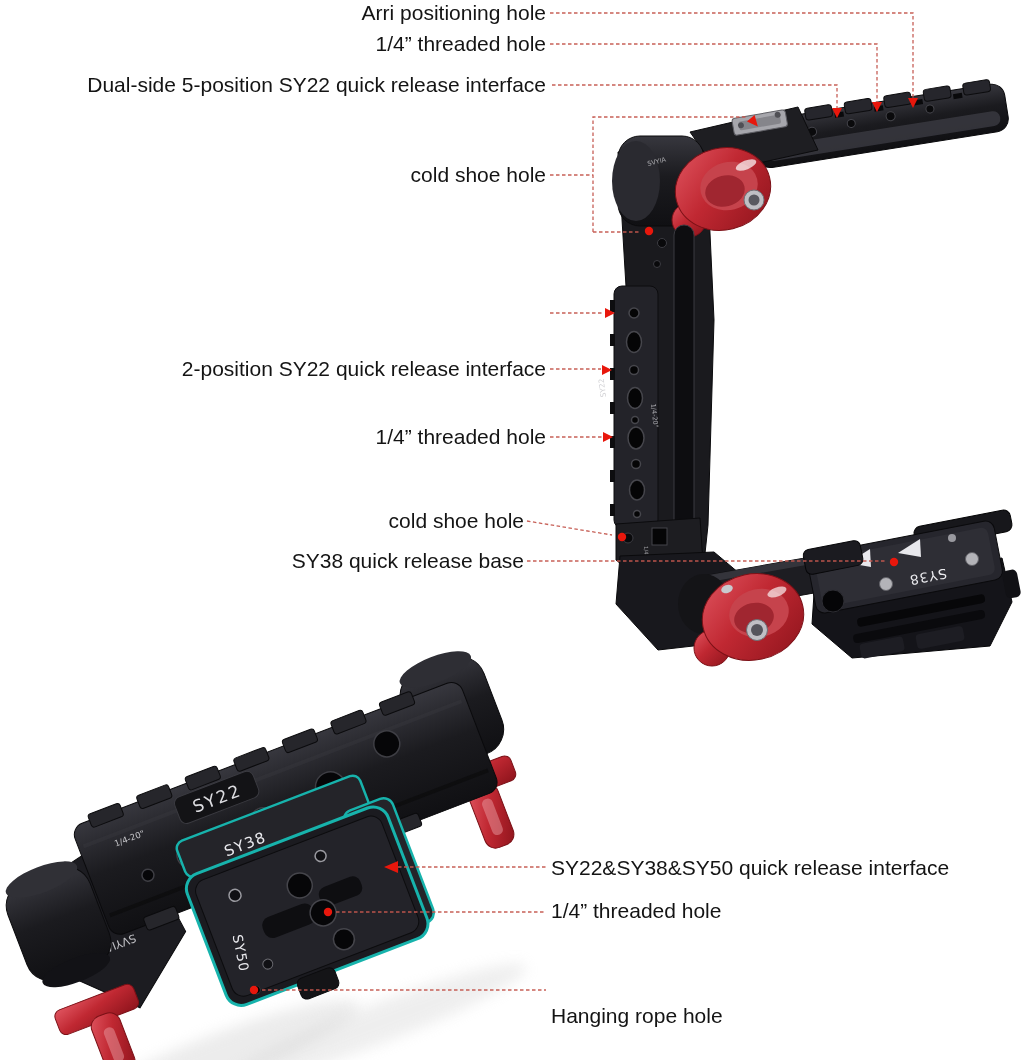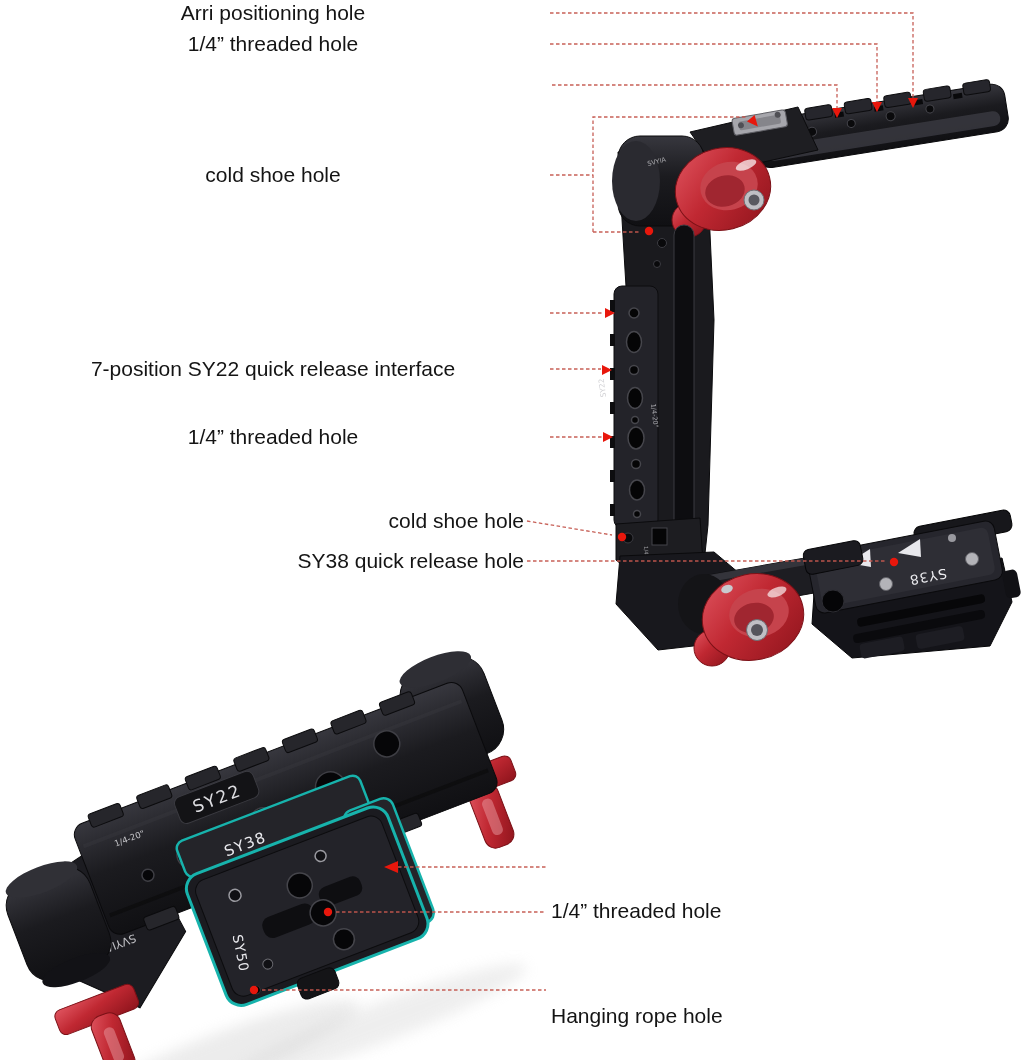--- a/index.html
+++ b/index.html
@@ -1,20 +1,20 @@
 <!DOCTYPE html>
 <html><head>
 <meta charset="utf-8">
 <style>
   html,body{margin:0;padding:0;background:#fff;}
   .canvas{position:relative;width:1024px;height:1060px;background:#ffffff;overflow:hidden;
           font-family:"Liberation Sans",sans-serif;}
   .art{position:absolute;left:0;top:0;}
   .cap{position:absolute;font-size:21px;line-height:24px;color:#141414;white-space:nowrap;}
-  .cap.r{left:0;text-align:center;width:546px;}
+  .cap.r{left:0;text-align:right;width:546px;}
   .cap.r2{left:0;text-align:right;width:524px;}
   .cap.l{left:551px;text-align:left;}
 </style>
 </head>
 <body>
 
 <div class="canvas">
 
 <svg class="art" width="1024" height="1060" viewBox="0 0 1024 1060" font-family="DejaVu Sans, sans-serif">
   <defs>
@@ -274,21 +274,23 @@
     <circle cx="622" cy="537" r="4.2"></circle>
     <circle cx="894" cy="562" r="4.2"></circle>
     <polygon points="398,861 398,873 384,867"></polygon>
     <circle cx="328" cy="912" r="4.2"></circle>
     <circle cx="254" cy="990" r="4.2"></circle>
   </g>
 </svg>
 
 <div class="cap r" style="top:1px">Arri positioning hole</div>
 <div class="cap r" style="top:32px">1/4” threaded hole</div>
+<div class="cap r" style="top:73px">Dual-side 5-position SY22 quick release interface</div>
 <div class="cap r" style="top:163px">cold shoe hole</div>
-<div class="cap r" style="top:357px">7-position SY22 quick release interface</div>
+<div class="cap r" style="top:357px">2-position SY22 quick release interface</div>
 <div class="cap r" style="top:425px">1/4” threaded hole</div>
 <div class="cap r2" style="top:509px">cold shoe hole</div>
-<div class="cap r2" style="top:549px">SY38 quick release hole</div>
+<div class="cap r2" style="top:549px">SY38 quick release base</div>
+<div class="cap l" style="top:856px">SY22&amp;SY38&amp;SY50 quick release interface</div>
 <div class="cap l" style="top:899px">1/4” threaded hole</div>
 <div class="cap l" style="top:1004px">Hanging rope hole</div>
 
 </div>
 
 </body></html>

